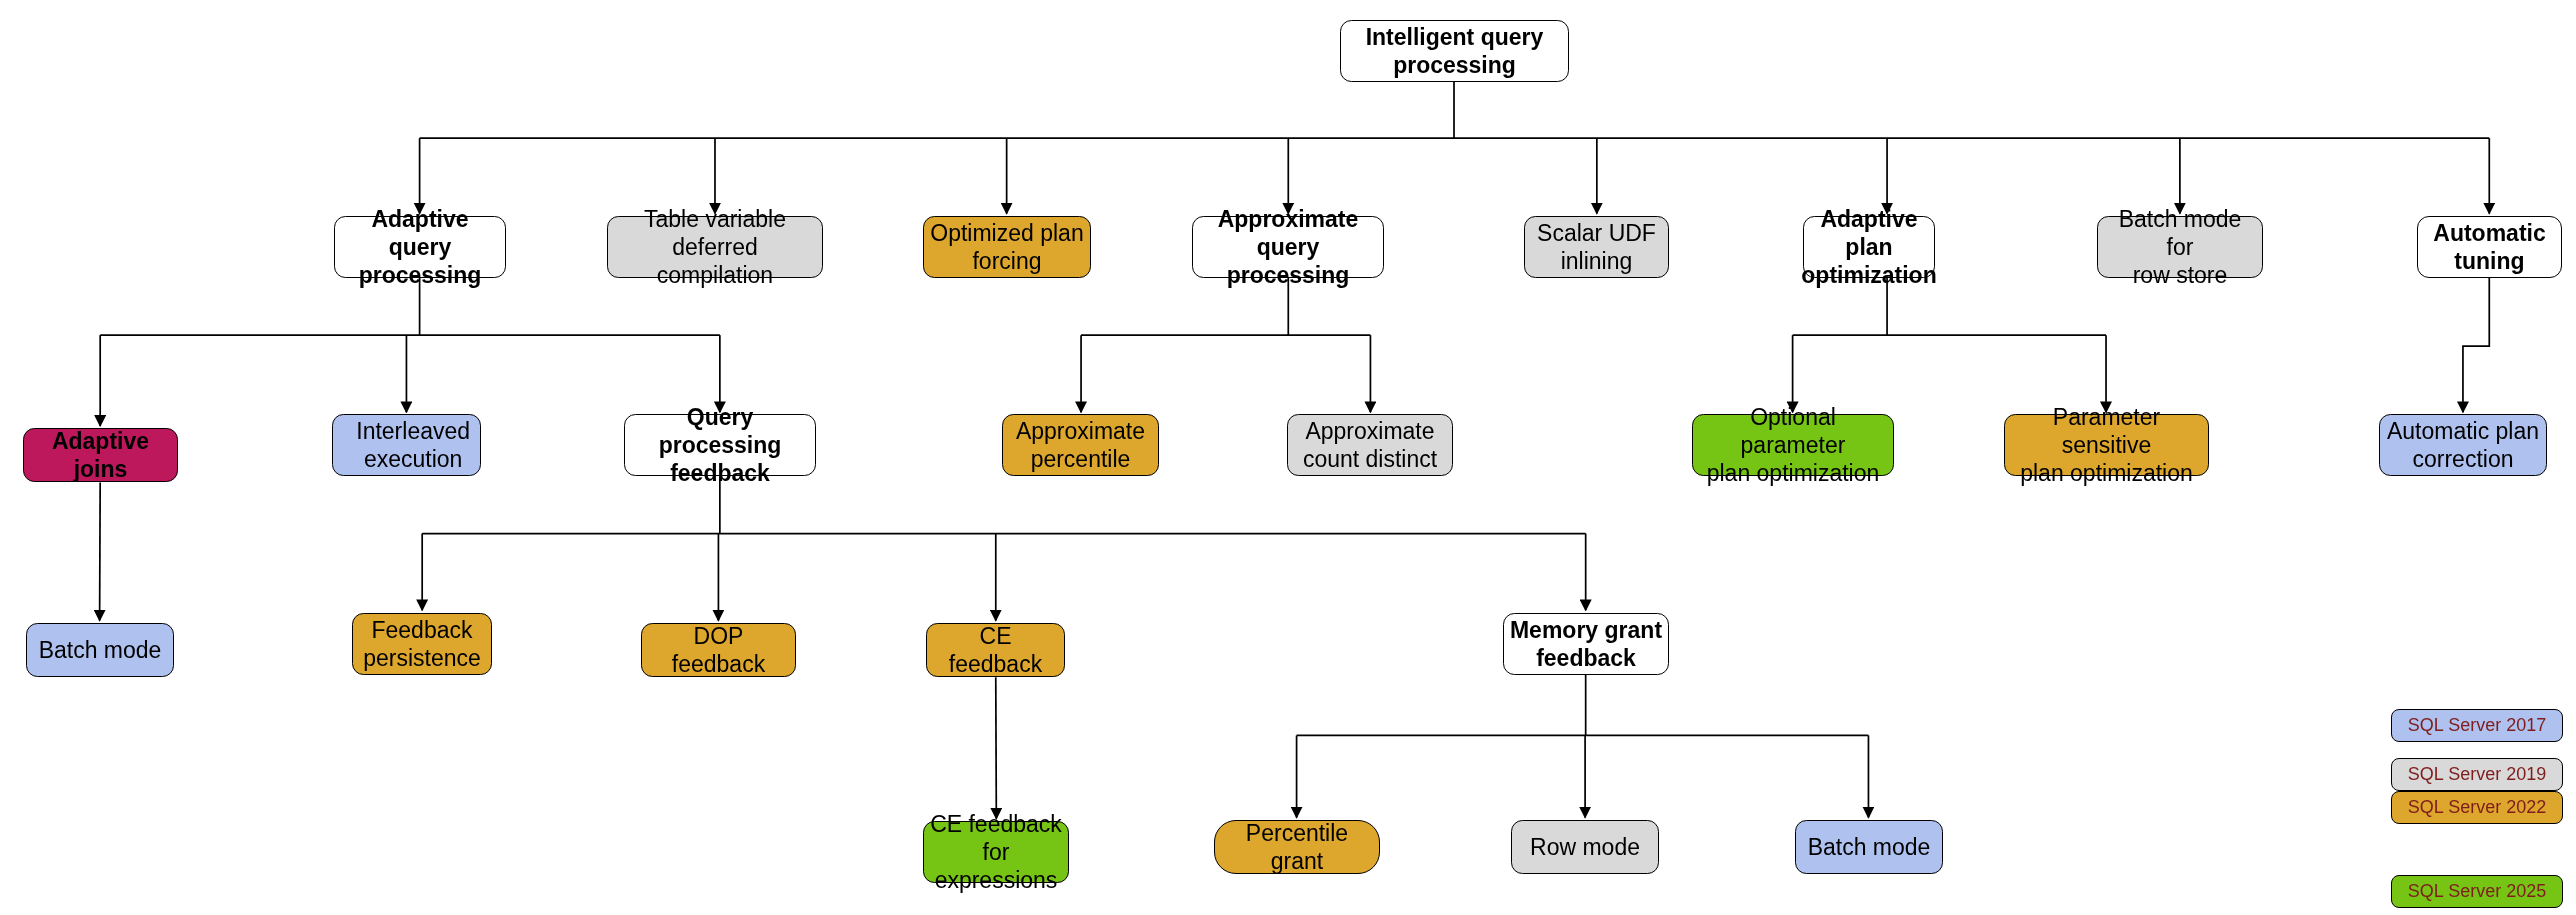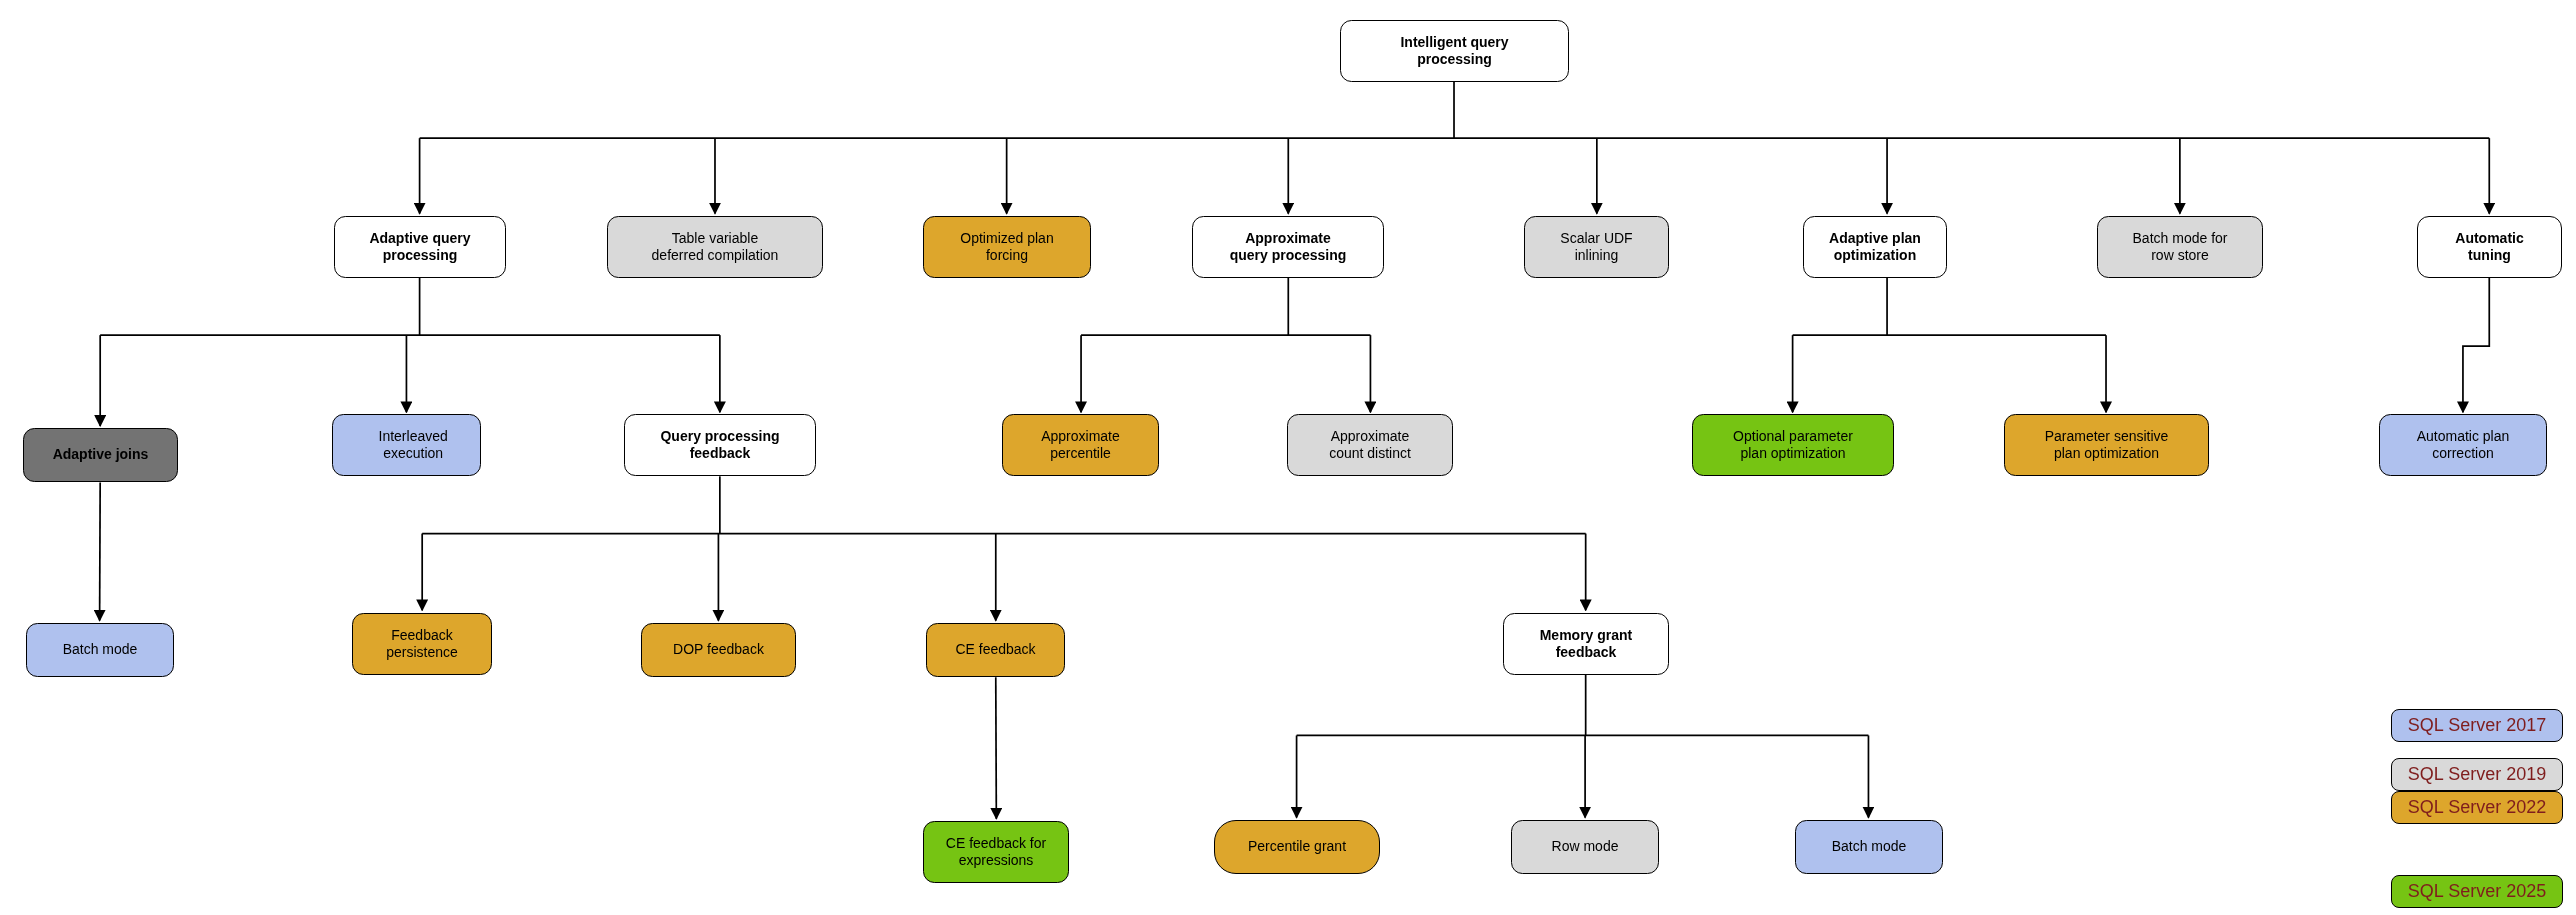--- a/index.html
+++ b/index.html
@@ -33,21 +33,21 @@
     box-sizing: border-box;
     border: 1.7px solid #000000;
     border-radius: 11.4px;
     background: #ffffff;
     display: flex;
     align-items: center;
     justify-content: center;
     text-align: center;
     color: #000000;
     font-family: "Liberation Sans", sans-serif;
-    font-size: 14px;
+    font-size: 23px;
     line-height: 1.22;
     padding: 2.3px 5.7px;
     z-index: 5;
   }
   .node .lbl {
     display: block;
     white-space: pre-line;
   }
   .node.bold { font-weight: bold; }
   .legend-item {
@@ -132,33 +132,33 @@
 forcing</span>
       </div>
       <div class="node bold" style="left: 1192px; top: 216px; width: 192px; height: 62px; background: rgb(255, 255, 255);">
         <span class="lbl">Approximate
 query processing</span>
       </div>
       <div class="node" style="left: 1524px; top: 216px; width: 145px; height: 62px; background: rgb(217, 217, 217);">
         <span class="lbl">Scalar UDF
 inlining</span>
       </div>
-      <div class="node bold" style="left: 1803px; top: 216px; width: 144px; height: 62px; background: rgb(255, 255, 255);">
+      <div class="node bold" style="left: 1803px; top: 216px; width: 132px; height: 62px; background: rgb(255, 255, 255);">
         <span class="lbl">Adaptive plan
 optimization</span>
       </div>
       <div class="node" style="left: 2097px; top: 216px; width: 166px; height: 62px; background: rgb(217, 217, 217);">
         <span class="lbl">Batch mode for
 row store</span>
       </div>
       <div class="node bold" style="left: 2417px; top: 216px; width: 145px; height: 62px; background: rgb(255, 255, 255); border-radius: 12px;">
         <span class="lbl">Automatic
 tuning</span>
       </div>
-      <div class="node bold" style="left: 23px; top: 428px; width: 155px; height: 54px; background: #737373;">
+      <div class="node bold" style="left: 23px; top: 428px; width: 155px; height: 54px; background: #be185d;">
         <span class="lbl">Adaptive joins</span>
       </div>
       <div class="node" style="left: 332px; top: 414px; width: 149px; height: 62px; background: rgb(175, 193, 238); padding-left: 19px;">
         <span class="lbl">Interleaved
 execution</span>
       </div>
       <div class="node bold" style="left: 624px; top: 414px; width: 192px; height: 62px; background: rgb(255, 255, 255);">
         <span class="lbl">Query processing
 feedback</span>
       </div>

